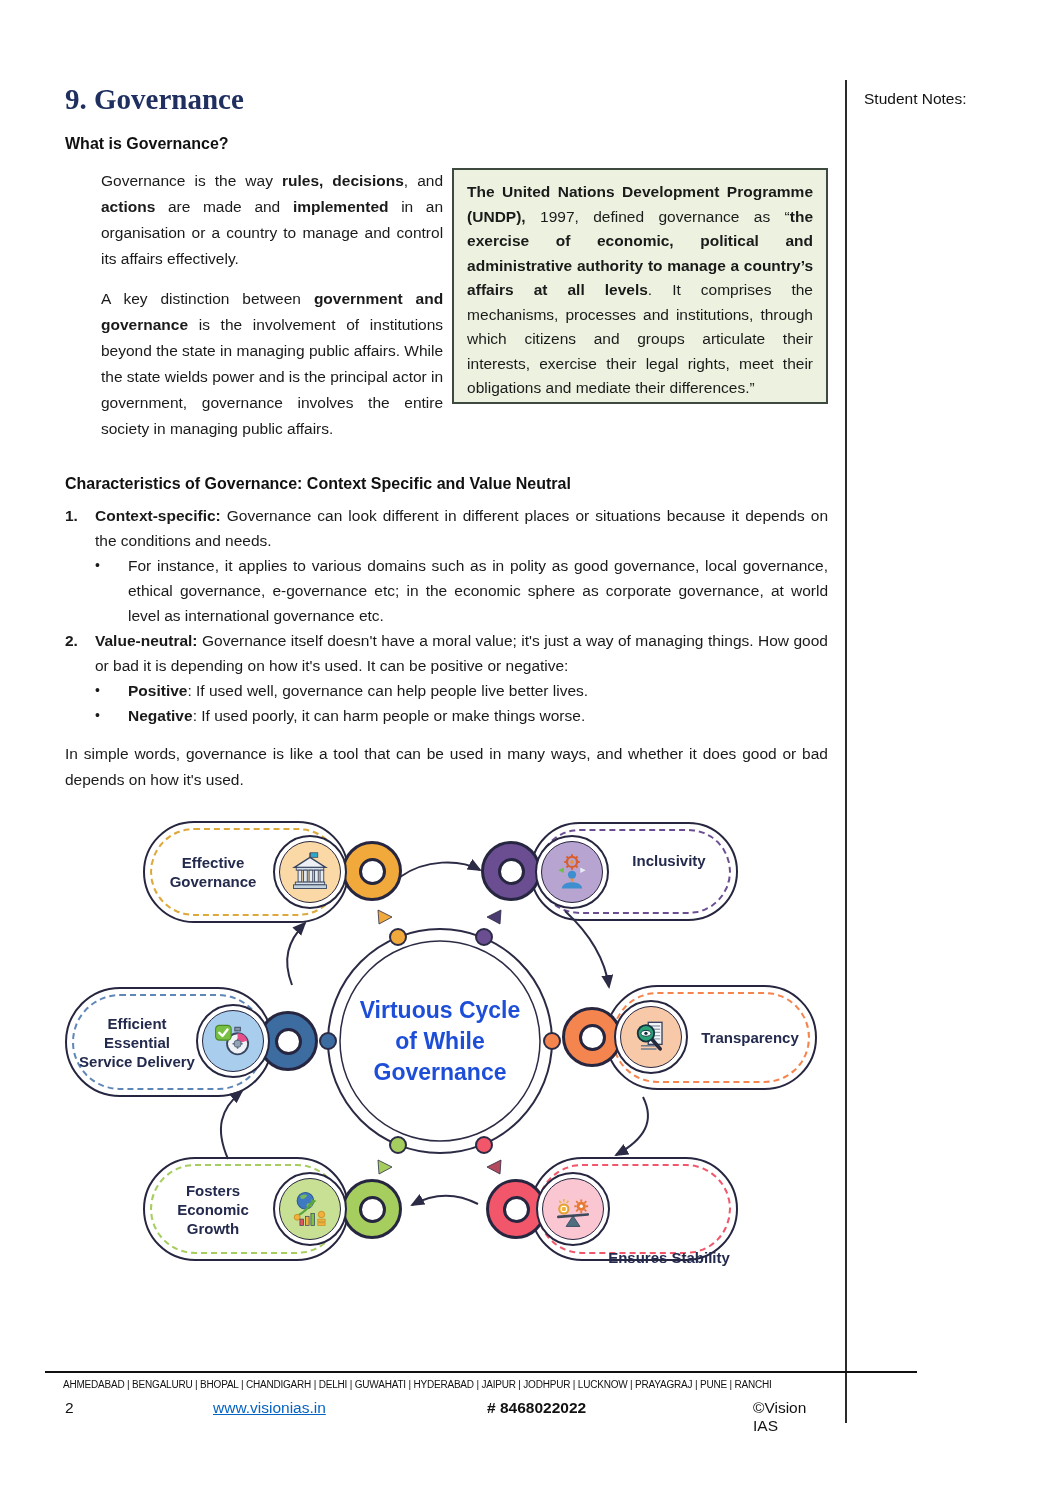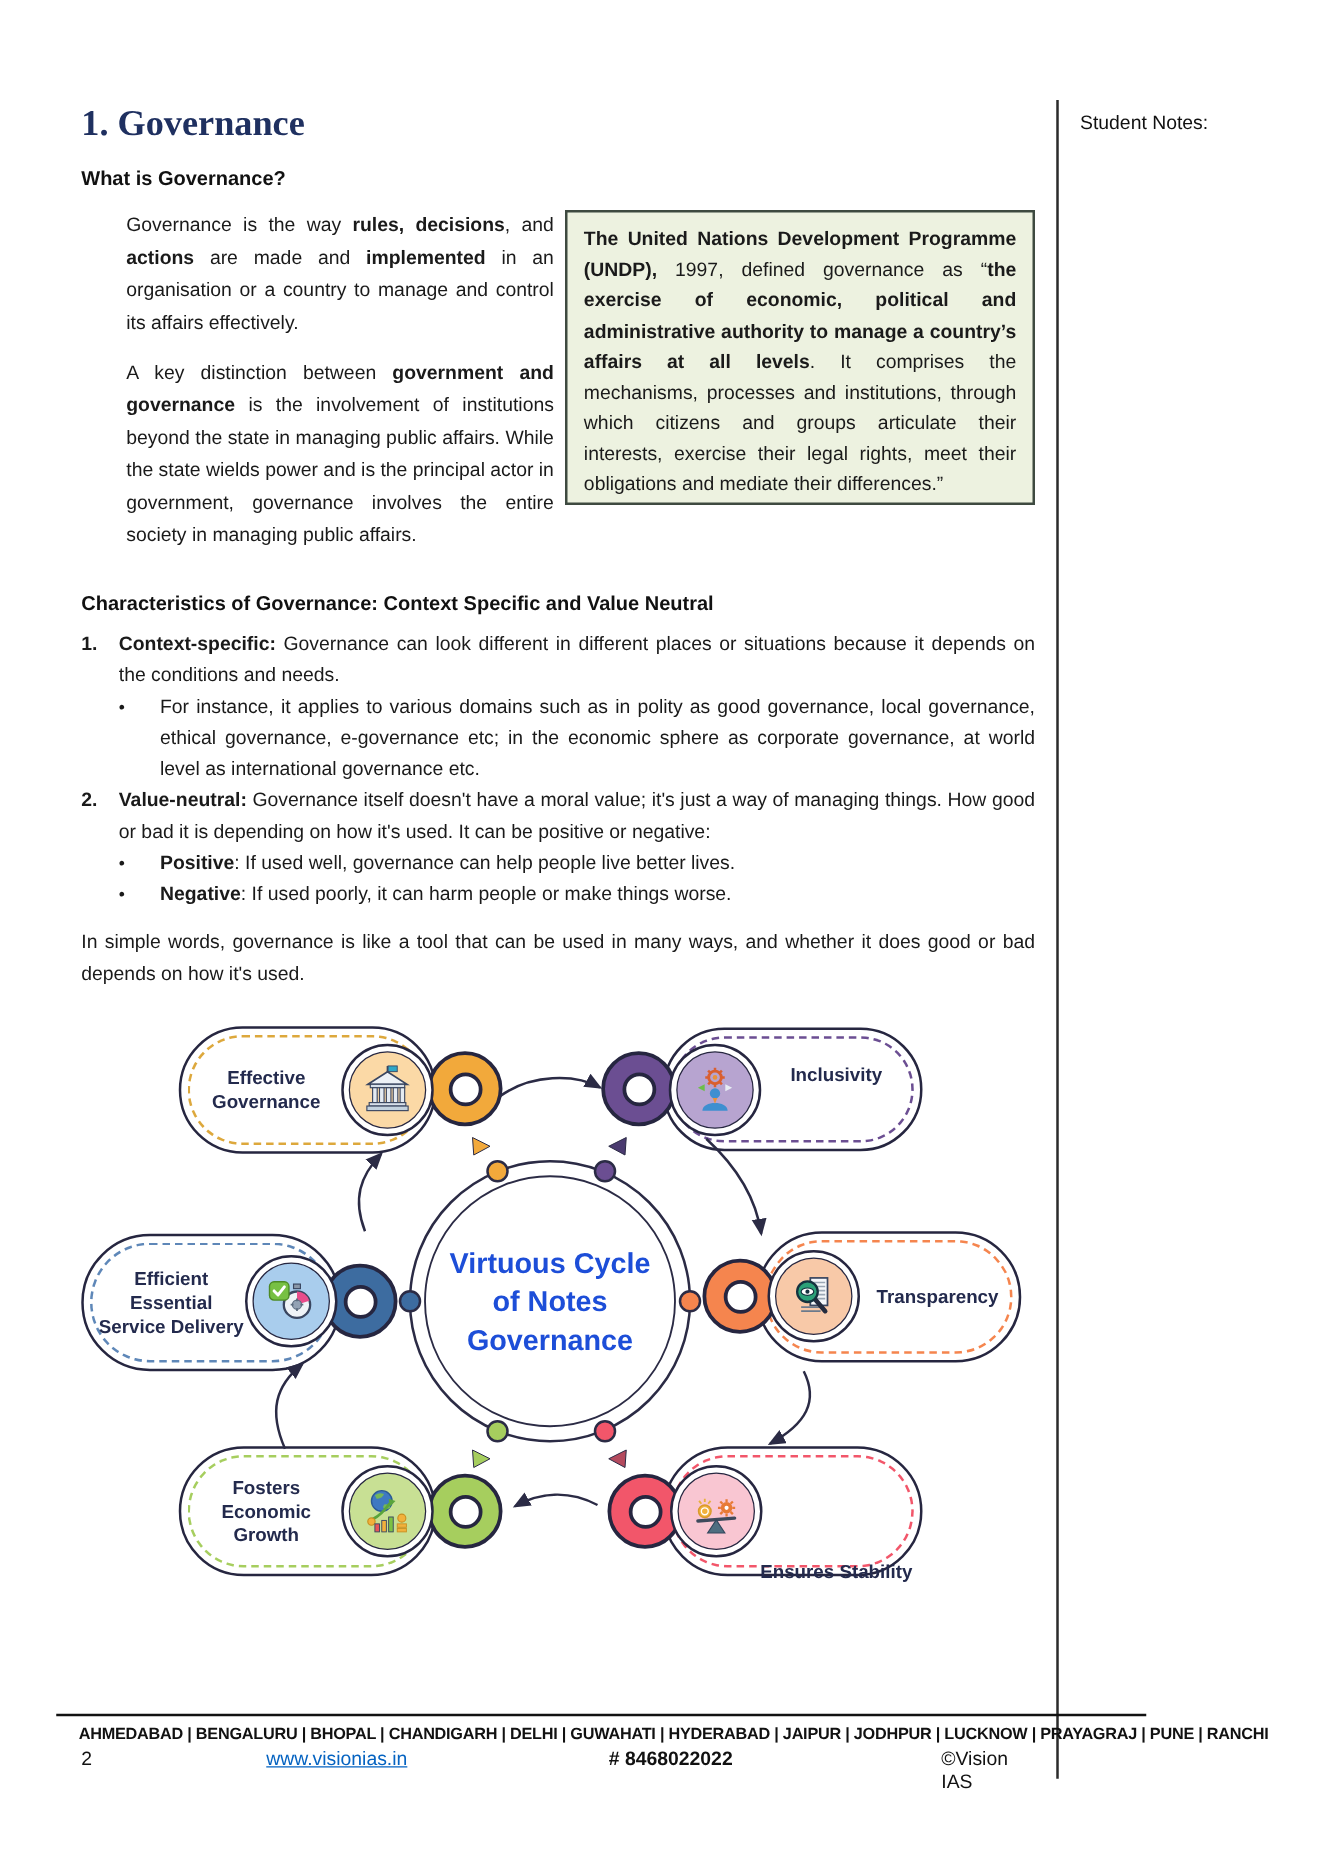--- a/index.html
+++ b/index.html
@@ -41,35 +41,35 @@
   .center-text{position:absolute;left:285px;top:172px;width:190px;height:120px;
                display:flex;flex-direction:column;align-items:center;justify-content:center;
                font-weight:bold;color:#1d4ed8;font-size:23px;line-height:31px;text-align:center;}
   .svg-overlay{position:absolute;left:0;top:0;pointer-events:none;}
   .svg-ring{position:absolute;left:0;top:0;}
   
   .vline{position:absolute;left:845px;top:80px;width:2px;height:1343px;background:#2b2b2b;}
   .notes-label{position:absolute;left:864px;top:90px;font-size:15.5px;color:#111;}
   
   .hline{position:absolute;left:45px;top:1371px;width:872px;height:2px;background:#111;}
-  .cities{position:absolute;left:63px;top:1379px;width:790px;font-size:13px;font-weight:bold;
+  .cities{position:absolute;left:63px;top:1379px;width:790px;font-size:10px;font-weight:normal;
           letter-spacing:-0.2px;color:#111;white-space:nowrap;}
   .foot-row{position:absolute;left:65px;top:1399px;width:755px;font-size:15.5px;color:#111;}
   .foot-page{position:absolute;left:0;}
   .foot-site{position:absolute;left:148px;color:#0563C1;text-decoration:underline;}
   .foot-phone{position:absolute;left:422px;font-weight:bold;}
   .foot-copy{position:absolute;left:688px;}
 </style>
 </head>
 <body>
 
 <div class="page">
 
   <div class="main">
-    <h1 class="title">1. Governance</h1>
+    <h1 class="title">9. Governance</h1>
     <div class="h3">What is Governance?</div>
 
     <div class="cols">
       <div class="col-left">
         <p class="para">Governance is the way <b>rules, decisions</b>, and <b>actions</b> are made and <b>implemented</b> in an organisation or a country to manage and control its affairs effectively.</p>
         <p class="para">A key distinction between <b>government and governance</b> is the involvement of institutions beyond the state in managing public affairs. While the state wields power and is the principal actor in government, governance involves the entire society in managing public affairs.</p>
       </div>
       <div class="undp-box"><b>The United Nations Development Programme (UNDP),</b> 1997, defined governance as “<b>the exercise of economic, political and administrative authority to manage a country’s affairs at all levels</b>. It comprises the mechanisms, processes and institutions, through which citizens and groups articulate their interests, exercise their legal rights, meet their obligations and mediate their differences.”</div>
     </div>
 
@@ -285,21 +285,21 @@
             </g>
             <circle cx="33" cy="21" r="1.8" fill="#ffffff"></circle>
             <line x1="8" y1="32.5" x2="40" y2="30" stroke="#3E4A5C" stroke-width="3" stroke-linecap="round"></line>
             <polygon points="24,31.5 16.5,43 31.5,43" fill="#4E6E80" stroke="#33475C" stroke-width="1"></polygon>
           </svg>
         </div>
       </div>
 
       <div class="center-text">
         <span>Virtuous Cycle</span>
-        <span>of Notes</span>
+        <span>of While</span>
         <span>Governance</span>
       </div>
 
       <svg class="svg-overlay" width="760" height="478" viewBox="0 0 760 478">
         <defs>
           <marker id="arw" markerWidth="9" markerHeight="8" refX="6" refY="3" orient="auto">
             <path d="M0,0 L7,3 L0,6 Z" fill="#2B2B45"></path>
           </marker>
         </defs>
         <g fill="none" stroke="#2B2B45" stroke-width="2">

